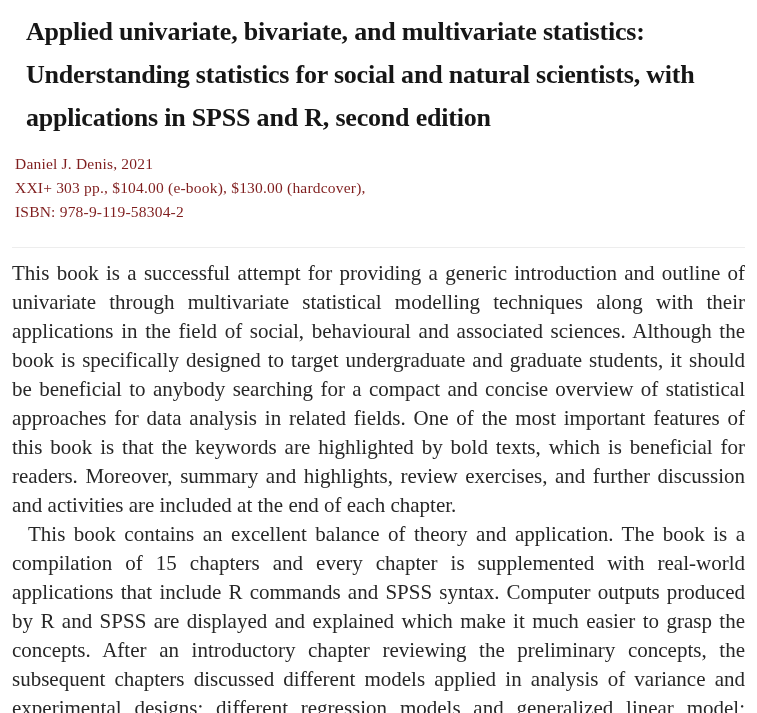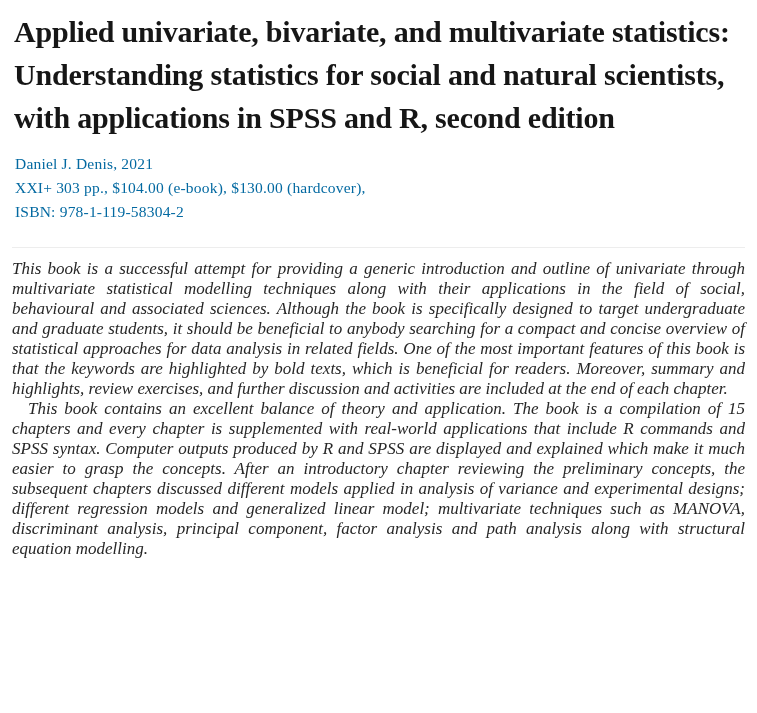--- a/index.html
+++ b/index.html
@@ -11,70 +11,69 @@
     position: relative;
     width: 757px;
     height: 713px;
     background: #ffffff;
     box-sizing: border-box;
     padding: 8px 12px 0 12px;
     overflow: hidden;
     font-family: "Liberation Serif", serif;
   }
   .book-title {
-    margin: 2px 0 0 2px;
+    margin: 2px 0 0 14px;
     font-family: "Liberation Serif", serif;
-    font-size: 30px;
+    font-size: 26px;
     line-height: 43px;
     font-weight: bold;
     color: #161616;
     letter-spacing: -0.2px;
   }
   .citation {
     margin: 13px 0 0 3px;
   }
   .citation-line {
     font-size: 15.5px;
     line-height: 24.2px;
-    color: #0369a1;
+    color: #7f1d1d;
     letter-spacing: 0.2px;
   }
   .divider {
     border: none;
     border-top: 1px solid #ededed;
     margin: 22px 0 0 0;
   }
   .review-body {
     margin-top: 11px;
   }
   .review-body p {
     margin: 0;
-    font-size: 17px;
-    line-height: 20px;
+    font-size: 21px;
+    line-height: 29px;
     color: #272727;
     text-align: justify;
     hyphens: auto;
-    font-style: italic;
     -webkit-hyphens: auto;
   }
   .review-body p.indented {
     text-indent: 16px;
   }
 </style>
 </head>
 <body>
 
 <div class="page">
 
   <h1 class="book-title">Applied univariate, bivariate, and multivariate statistics: Understanding statistics for social and natural scientists, with applications in SPSS and R, second edition</h1>
 
   <div class="citation">
     <div class="citation-line">Daniel J. Denis, 2021</div>
     <div class="citation-line">XXI+ 303 pp., $104.00 (e-book), $130.00 (hardcover),</div>
-    <div class="citation-line">ISBN: 978-1-119-58304-2</div>
+    <div class="citation-line">ISBN: 978-9-119-58304-2</div>
   </div>
 
   <hr class="divider">
 
   <div class="review-body">
     <p>This book is a successful attempt for providing a generic introduction and outline of univariate through multivariate statistical modelling techniques along with their applications in the field of social, behavioural and associated sciences. Although the book is specifically designed to target undergraduate and graduate students, it should be beneficial to anybody searching for a compact and concise overview of statistical approaches for data analysis in related fields. One of the most important features of this book is that the keywords are highlighted by bold texts, which is beneficial for readers. Moreover, summary and highlights, review exercises, and further discussion and activities are included at the end of each chapter.</p>
     <p class="indented">This book contains an excellent balance of theory and application. The book is a compilation of 15 chapters and every chapter is supplemented with real-world applications that include R commands and SPSS syntax. Computer outputs produced by R and SPSS are displayed and explained which make it much easier to grasp the concepts. After an introductory chapter reviewing the preliminary concepts, the subsequent chapters discussed different models applied in analysis of variance and experimental designs; different regression models and generalized linear model; multivariate techniques such as MANOVA, discriminant analysis, principal component, factor analysis and path analysis along with structural equation modelling.</p>
   </div>
 
 </div>

